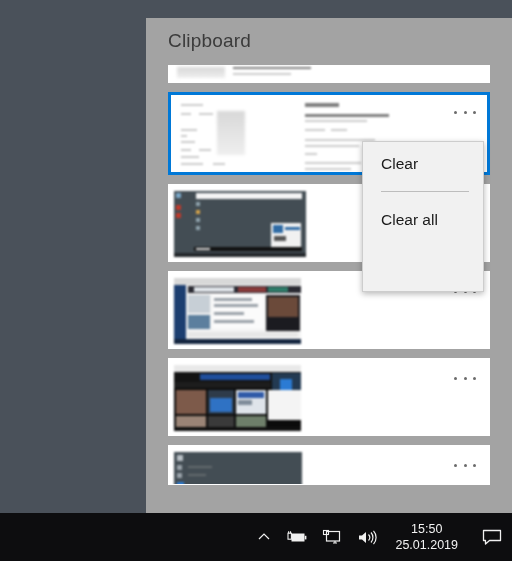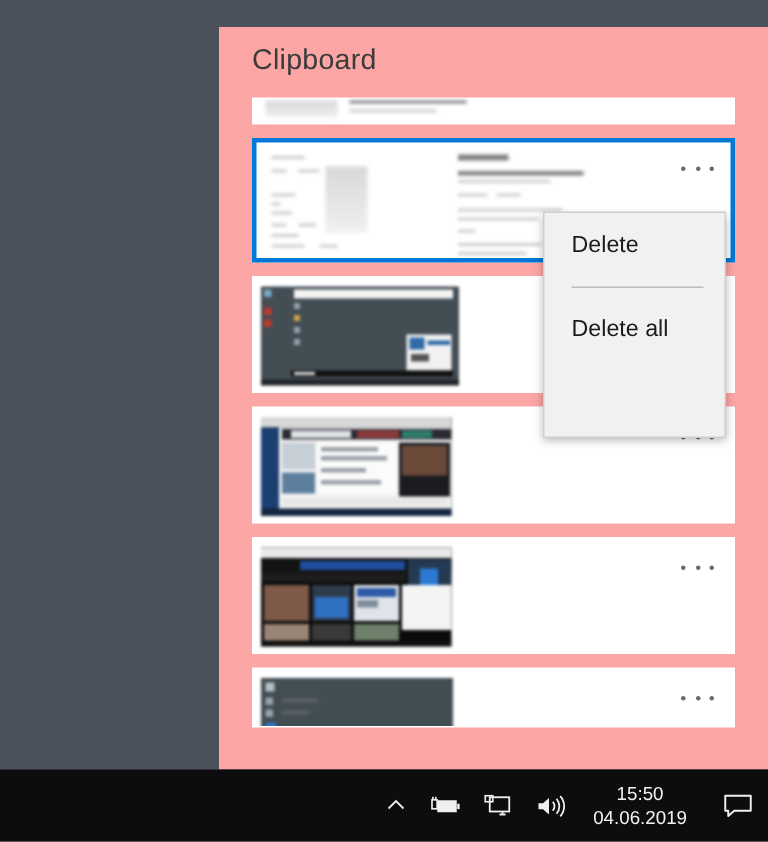--- a/index.html
+++ b/index.html
@@ -20,21 +20,21 @@
     overflow: hidden;
   }
 
   
   .clipboard-panel {
     position: absolute;
     left: 146px;
     top: 18px;
     width: 366px;
     height: 495px;
-    background: #fca5a5;
+    background: #a3a3a3;
     overflow: hidden;
     box-sizing: border-box;
   }
 
   .clipboard-title {
     position: absolute;
     left: 22px;
     top: 12px;
     font-size: 19px;
     color: #3b3b3b;
@@ -335,23 +335,23 @@
           <i></i>
           <i></i>
           <i></i>
         </div>
       </div>
 
     </div>
   </div>
 
   <div class="ctx-menu">
-    <div class="ctx-item">Delete</div>
+    <div class="ctx-item">Clear</div>
     <div class="ctx-sep"></div>
-    <div class="ctx-item">Delete all</div>
+    <div class="ctx-item">Clear all</div>
   </div>
 
   <div class="taskbar">
     <div class="tray">
 
       <div class="tray-btn">
         <span>
           <svg width="16" height="16" viewBox="0 0 16 16">
             <polyline points="3,10 8,5 13,10" fill="none" stroke="#f0f0f0" stroke-width="1.2"></polyline>
           </svg>
@@ -386,21 +386,21 @@
             <path d="M12.5 5.5 a4.5 4.5 0 0 1 0 6" fill="none" stroke="#f0f0f0" stroke-width="1.2"></path>
             <path d="M15 3.5 a7.5 7.5 0 0 1 0 10" fill="none" stroke="#f0f0f0" stroke-width="1.2"></path>
             <path d="M17.5 1.8 a10 10 0 0 1 0 13.4" fill="none" stroke="#f0f0f0" stroke-width="1.2"></path>
           </svg>
         </span>
       </div>
 
 
       <div class="clock">
         <span>15:50</span>
-        <span>04.06.2019</span>
+        <span>25.01.2019</span>
       </div>
 
       <div class="action-center">
         <span>
           <svg width="22" height="20" viewBox="0 0 22 20">
             <path d="M2.5 3.5 h17 v10 h-11 l-4 3.5 v-3.5 h-2 Z" fill="none" stroke="#f0f0f0" stroke-width="1.3" stroke-linejoin="round"></path>
           </svg>
         </span>
       </div>
 

